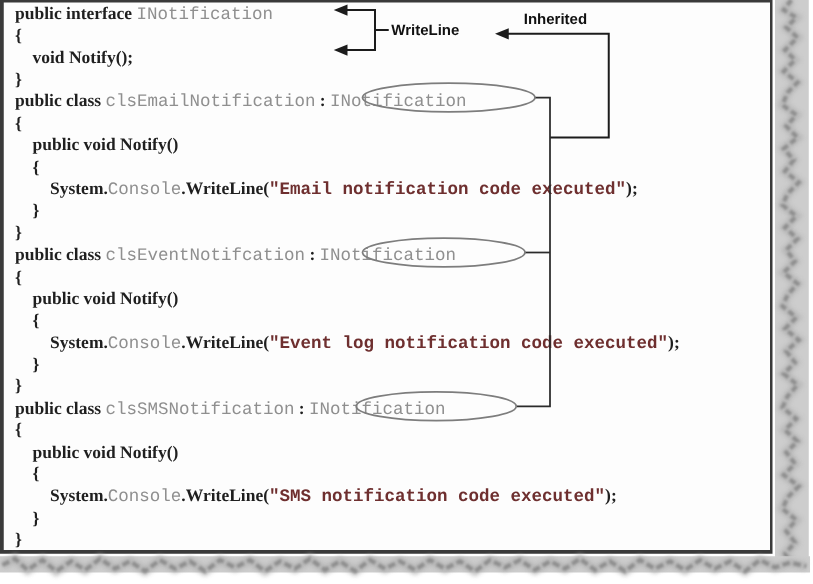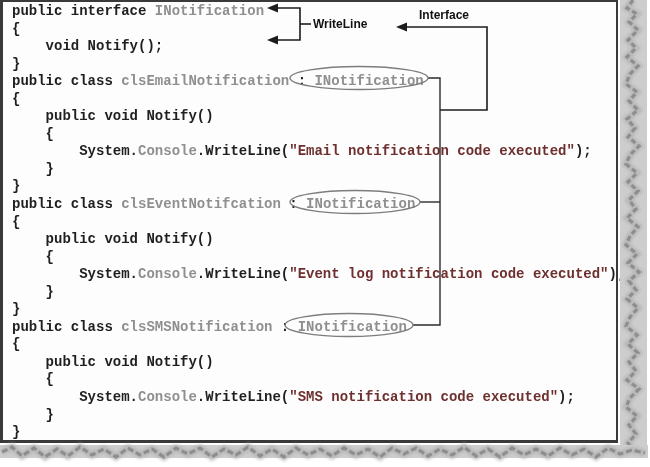--- a/index.html
+++ b/index.html
@@ -14,22 +14,22 @@
     border-width:2px 2px 3px 3px;
   }
   .code-block{
     position:absolute;left:9px;top:1px;
     font-family:"Liberation Mono","DejaVu Sans Mono",monospace;
     font-size:14px;line-height:17.55px;
     white-space:pre;
     color:#1f1f1f;
   }
   .code-line{height:17.55px;}
-  .tok-kw{color:#1f1f1f;font-weight:700;}
-  .tok-type{color:#8f8f8f;font-weight:700;}
+  .tok-kw{color:#1f1f1f;font-weight:700;font-family:Liberation Serif, serif;}
+  .tok-type{color:#8f8f8f;font-weight:400;}
   .tok-str{color:#6e2f2f;font-weight:700;}
 
   
   .ann-label{
     position:absolute;
     font-family:"Liberation Sans", sans-serif;
     font-size:12px;font-weight:700;color:#111;
     white-space:nowrap;
   }
   #interface-label{left:313px;top:17px;}
@@ -39,21 +39,21 @@
   .overlay{position:absolute;left:0;top:0;pointer-events:none;}
 </style>
 </head>
 <body>
 
 <div class="code-sheet">
   <div class="code-block" id="code-block"><div class="code-line"><span class="tok-kw">public interface </span><span class="tok-type">INotification</span></div><div class="code-line"><span class="tok-kw">{</span></div><div class="code-line"><span class="tok-kw">    void Notify();</span></div><div class="code-line"><span class="tok-kw">}</span></div><div class="code-line"><span class="tok-kw">public class </span><span class="tok-type">clsEmailNotification</span><span class="tok-kw"> : </span><span class="tok-type">INotification</span></div><div class="code-line"><span class="tok-kw">{</span></div><div class="code-line"><span class="tok-kw">    public void Notify()</span></div><div class="code-line"><span class="tok-kw">    {</span></div><div class="code-line"><span class="tok-kw">        System.</span><span class="tok-type">Console</span><span class="tok-kw">.WriteLine(</span><span class="tok-str">"Email notification code executed"</span><span class="tok-kw">);</span></div><div class="code-line"><span class="tok-kw">    }</span></div><div class="code-line"><span class="tok-kw">}</span></div><div class="code-line"><span class="tok-kw">public class </span><span class="tok-type">clsEventNotifcation</span><span class="tok-kw"> : </span><span class="tok-type">INotification</span></div><div class="code-line"><span class="tok-kw">{</span></div><div class="code-line"><span class="tok-kw">    public void Notify()</span></div><div class="code-line"><span class="tok-kw">    {</span></div><div class="code-line"><span class="tok-kw">        System.</span><span class="tok-type">Console</span><span class="tok-kw">.WriteLine(</span><span class="tok-str">"Event log notification code executed"</span><span class="tok-kw">);</span></div><div class="code-line"><span class="tok-kw">    }</span></div><div class="code-line"><span class="tok-kw">}</span></div><div class="code-line"><span class="tok-kw">public class </span><span class="tok-type">clsSMSNotification</span><span class="tok-kw"> : </span><span class="tok-type">INotification</span></div><div class="code-line"><span class="tok-kw">{</span></div><div class="code-line"><span class="tok-kw">    public void Notify()</span></div><div class="code-line"><span class="tok-kw">    {</span></div><div class="code-line"><span class="tok-kw">        System.</span><span class="tok-type">Console</span><span class="tok-kw">.WriteLine(</span><span class="tok-str">"SMS notification code executed"</span><span class="tok-kw">);</span></div><div class="code-line"><span class="tok-kw">    }</span></div><div class="code-line"><span class="tok-kw">}</span></div></div>
 </div>
 
 <div class="ann-label" id="interface-label">WriteLine</div>
-<div class="ann-label" id="inherited-label">Interface</div>
+<div class="ann-label" id="inherited-label">Inherited</div>
 
 <svg class="overlay" width="650" height="467" viewBox="0 0 650 467">
 
   <g stroke="#1c1c1c" stroke-width="1.6" fill="none">
     <path d="M271 8 H300 V40 H271"></path>
     <path d="M300 24 H311"></path>
   </g>
   <polygon points="267,8 278,3.5 278,12.5" fill="#1c1c1c"></polygon>
   <polygon points="267,40 278,35.5 278,44.5" fill="#1c1c1c"></polygon>
 

